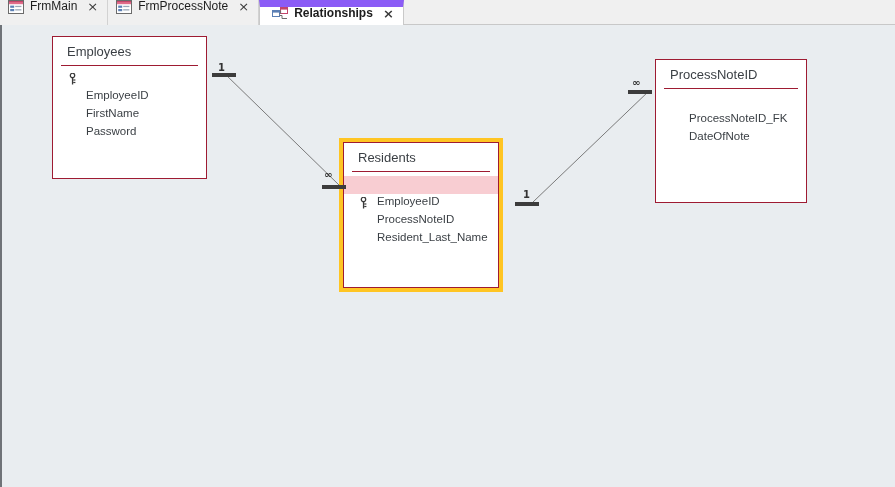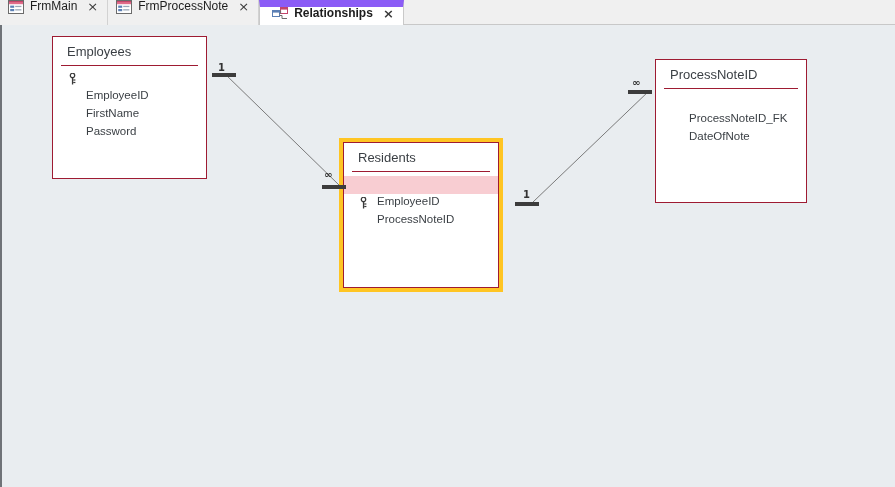--- a/index.html
+++ b/index.html
@@ -202,20 +202,24 @@
         <span class="keycell">
           <svg class="keyglyph" width="7" height="12" viewBox="0 0 7 12">
             <circle cx="3.5" cy="2.4" r="2.2" fill="none" stroke="#3a3a3a" stroke-width="1.3"></circle>
             <rect x="2.9" y="4.1" width="1.3" height="7.4" fill="#3a3a3a"></rect>
             <rect x="4.2" y="6.4" width="2.2" height="1.2" fill="#3a3a3a"></rect>
             <rect x="4.2" y="8.9" width="2.2" height="1.2" fill="#3a3a3a"></rect>
           </svg>
         </span>
         <span class="fname">ProcessNoteID</span>
       </div>
+      <div class="field">
+        <span class="keycell"></span>
+        <span class="fname">Resident_Last_Name</span>
+      </div>
     </div>
     <div class="tbl" style="left: 653px; top: 34px; width: 152px; height: 144px;">
       <div class="tbl-title">ProcessNoteID</div>
       <div class="tbl-rule"></div>
       <div class="field">
         <span class="keycell"></span>
         <span class="fname">ProcessNoteID_FK</span>
       </div>
       <div class="field">
         <span class="keycell"></span>

